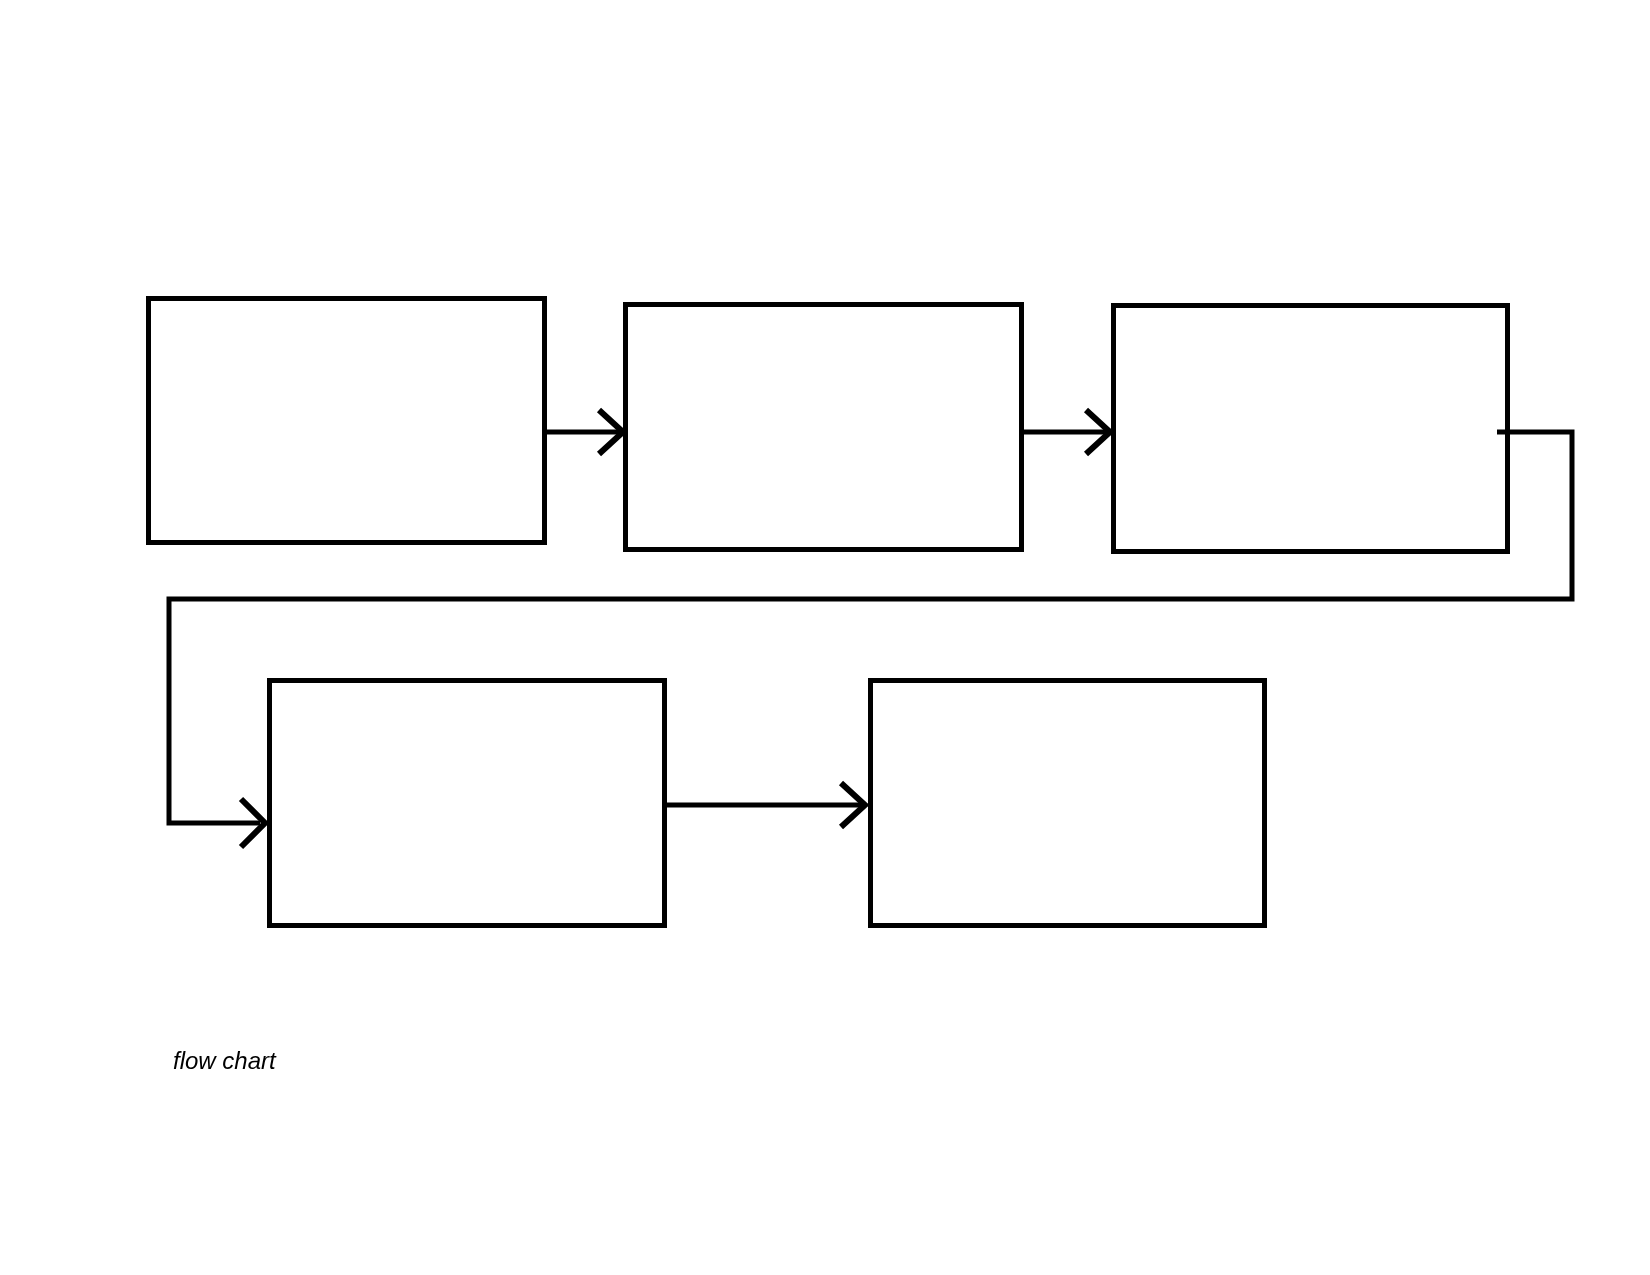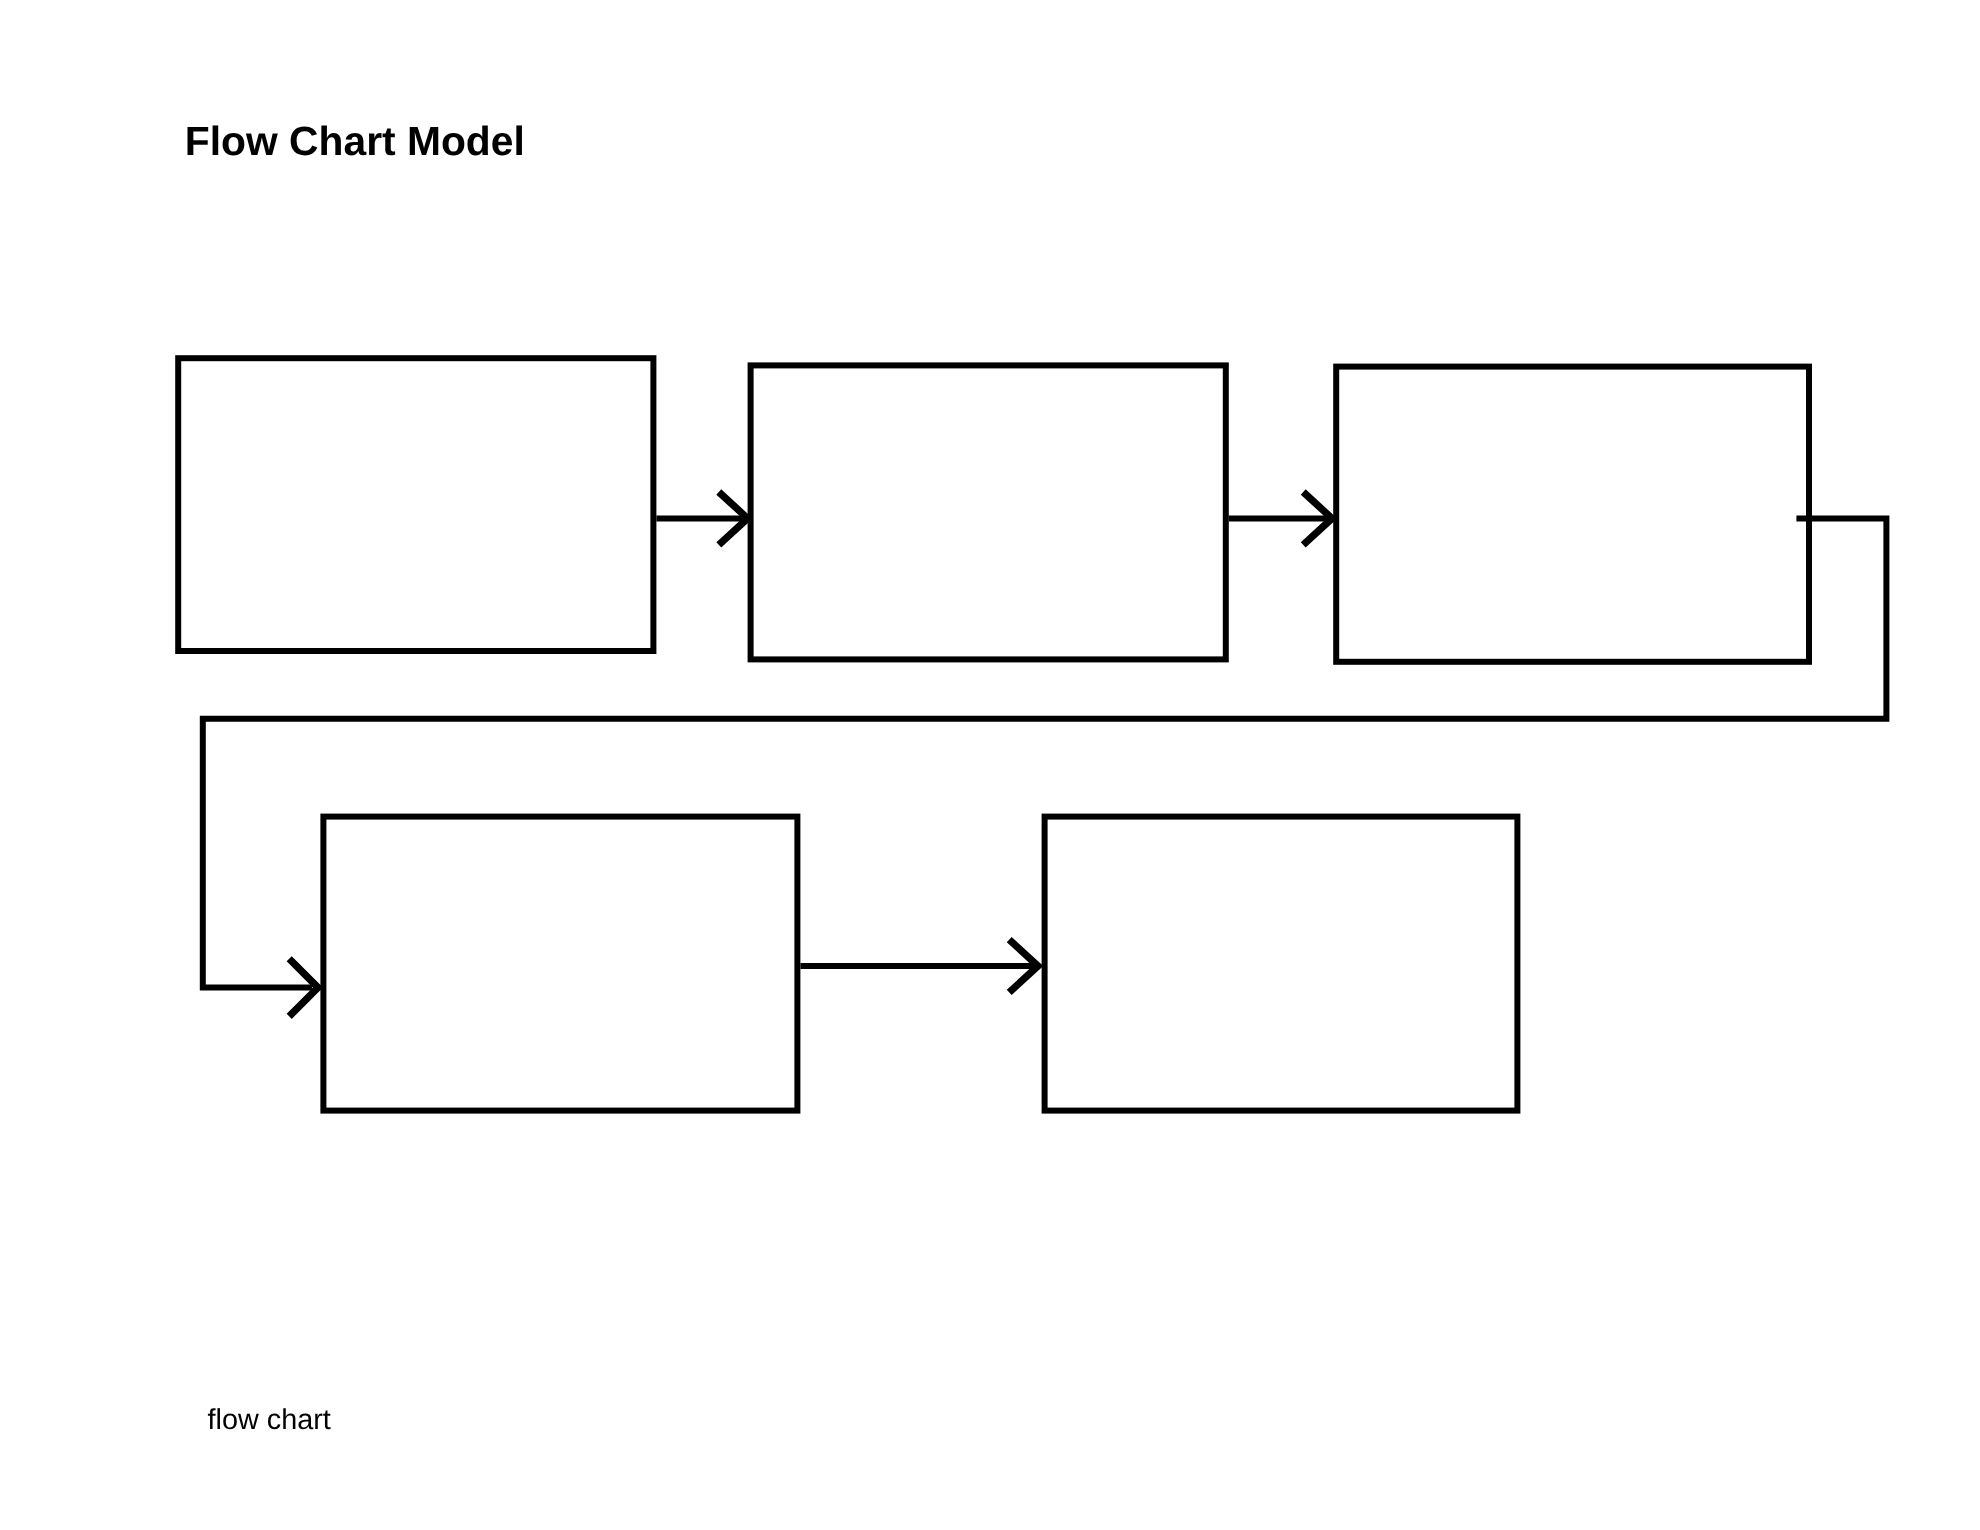--- a/index.html
+++ b/index.html
@@ -26,23 +26,24 @@
     transform: translateY(-28px);
     white-space: nowrap;
   }
   .page-title-inner {
     display: inline-block;
     line-height: 34px;
   }
   .caption {
     position: absolute;
     left: 173px;
-    top: 1172px;
+    top: 1049px;
     font-size: 24px;
     line-height: 1;
+    font-style: italic;
     white-space: nowrap;
     text-align: center;
   }
   .flow-box {
     position: absolute;
     box-sizing: border-box;
     border: 5px solid #000000;
     background: #ffffff;
   }
   #box1 { left: 146px; top: 296px; width: 401px; height: 249px; }
@@ -68,23 +69,20 @@
     stroke-width: 6;
     fill: none;
     stroke-linejoin: miter;
   }
 </style>
 </head>
 <body>
 
 <div class="canvas">
 
-  <div class="page-title">
-    <span class="page-title-inner">Flow Chart Model</span>
-  </div>
 
   <div class="flow-box" id="box1"></div>
 
   <div class="flow-box" id="box2"></div>
 
   <div class="flow-box" id="box3"></div>
 
   <div class="flow-box" id="box4"></div>
 
   <div class="flow-box" id="box5"></div>

